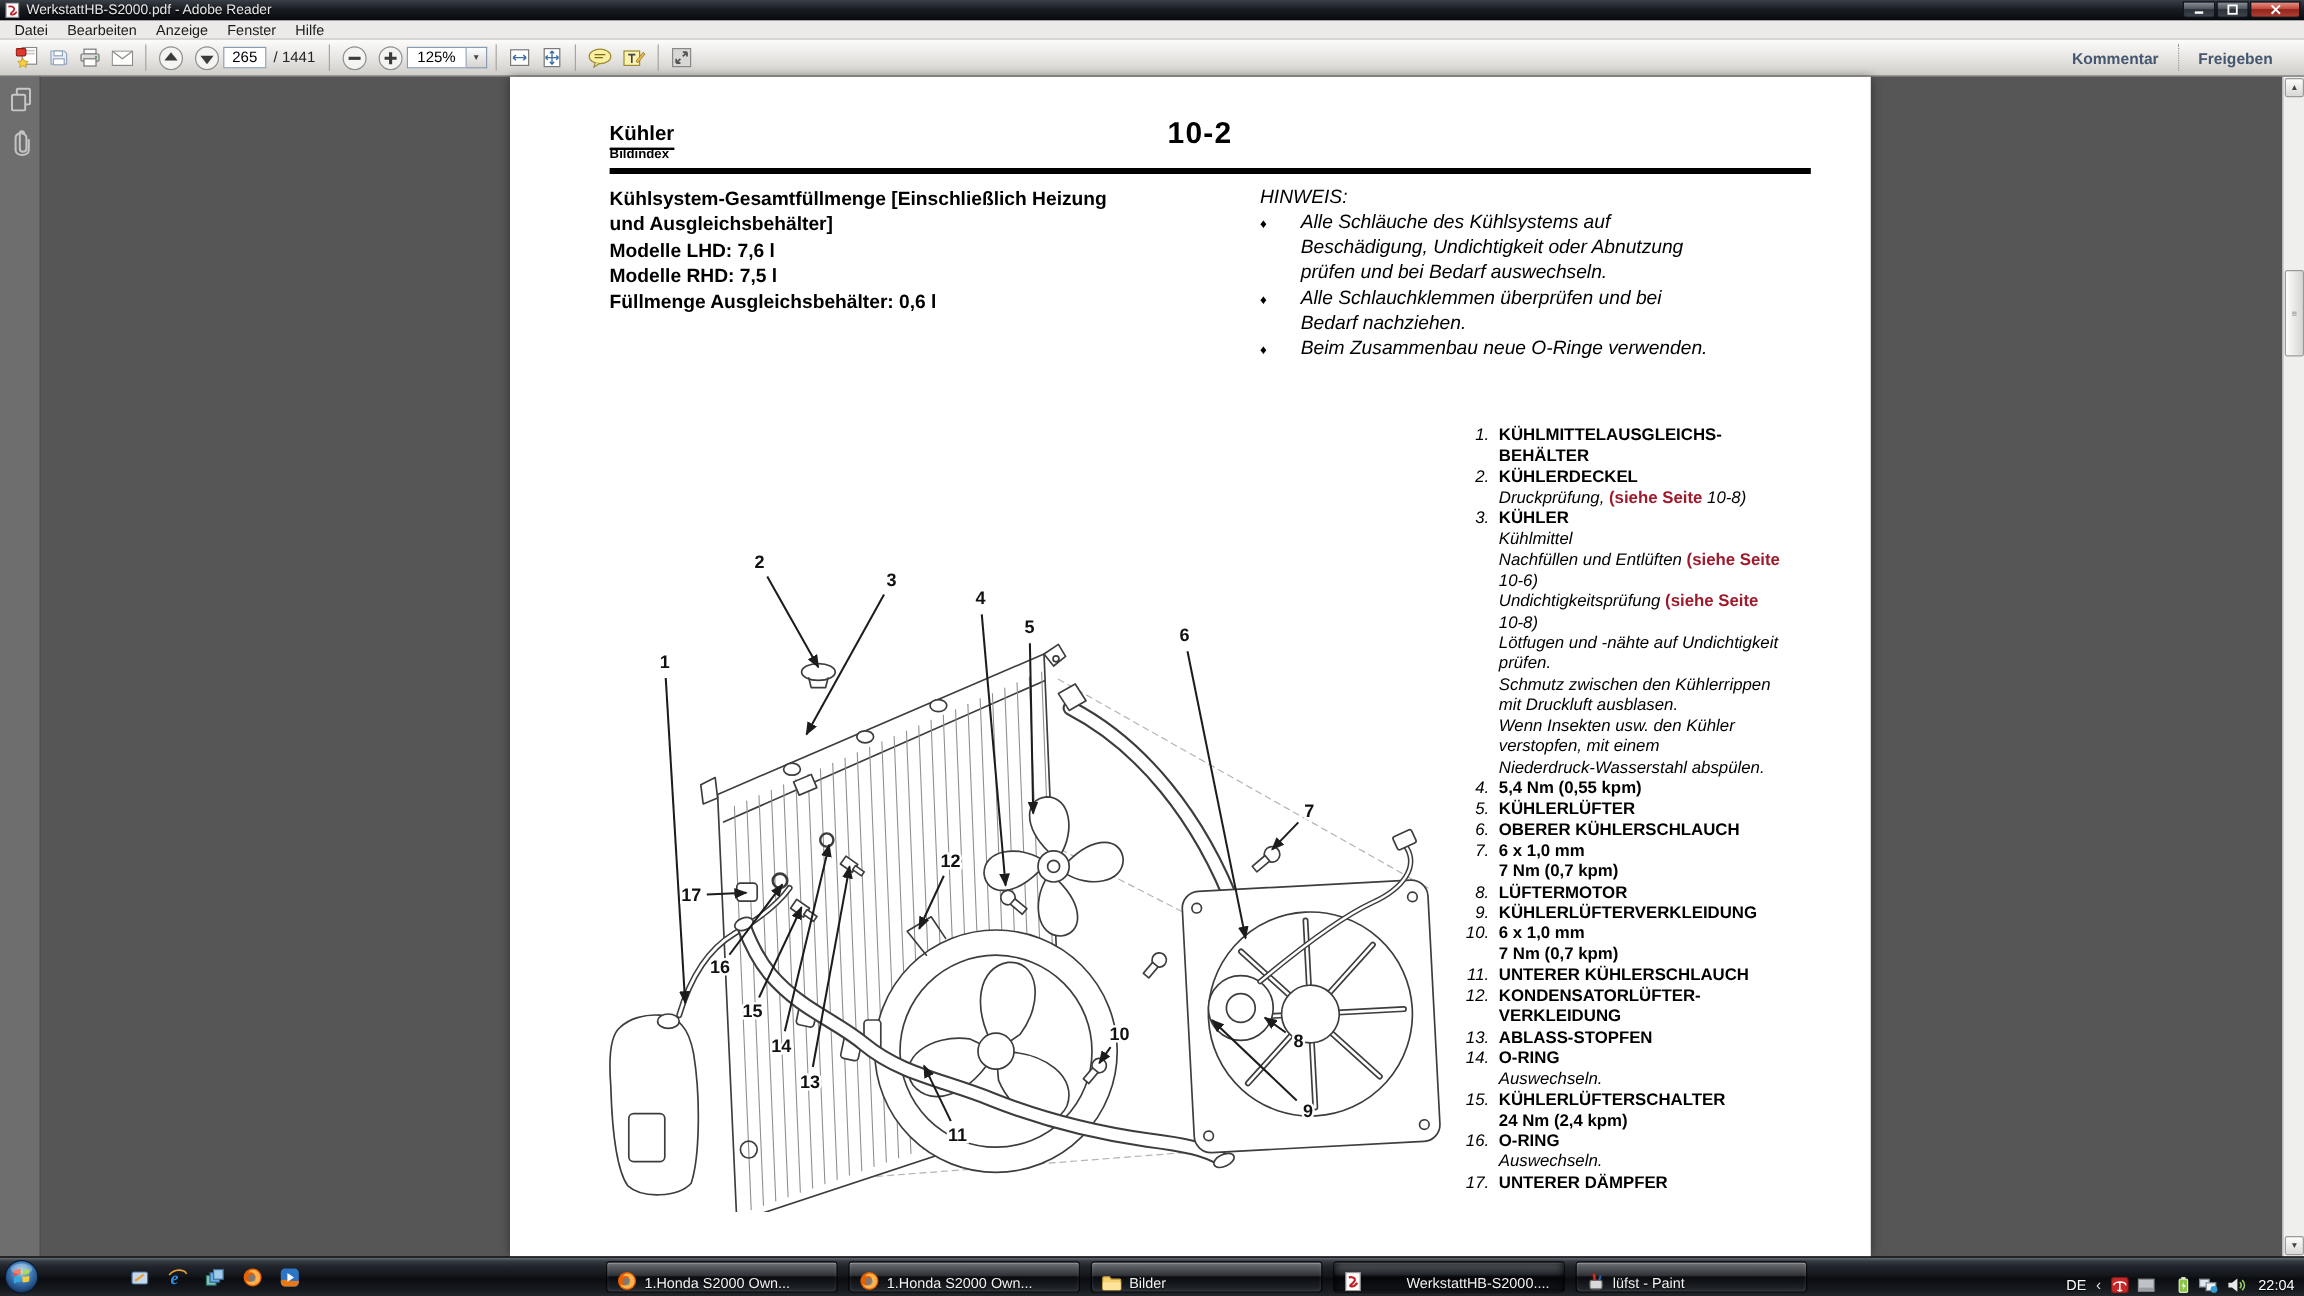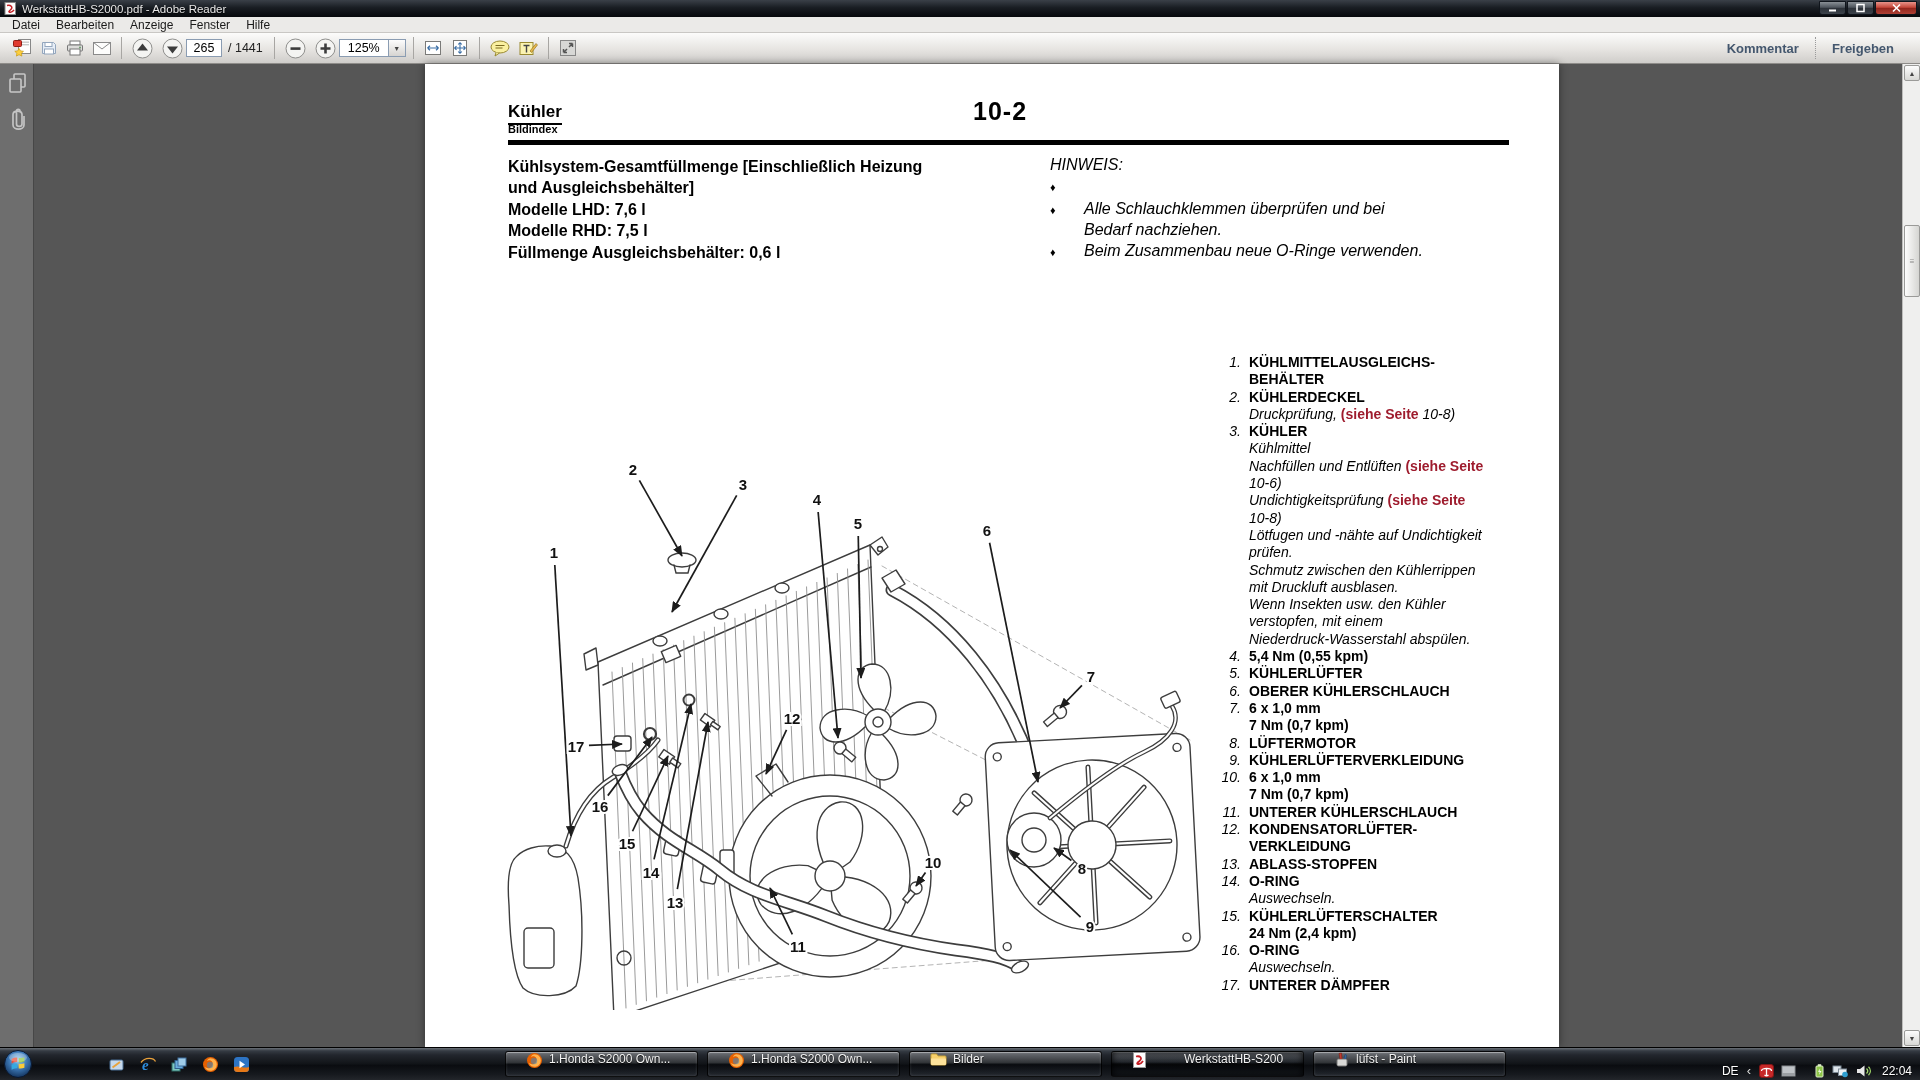--- a/index.html
+++ b/index.html
@@ -86,21 +86,21 @@
   .taskbar { position:absolute; left:0; bottom:0; right:0; height:33px;
     background:linear-gradient(180deg,#6a7077 0%,#353b43 9%,#22262d 22%,#121519 48%,#0a0c10 55%,#16191e 82%,#23262b 100%);
     border-top:1px solid #000; }
   .start-orb { position:absolute; left:3px; top:1px; width:30px; height:30px; background:transparent; border:none; padding:0; cursor:default; }
   .quicklaunch { position:absolute; left:106px; top:0; height:33px; display:flex; align-items:center; gap:9px; }
   .ql-btn { width:22px; height:24px; background:transparent; border:none; display:flex; align-items:center; justify-content:center; padding:0; cursor:default; }
   .taskbtns { position:absolute; left:505px; top:3px; display:flex; gap:9px; }
   .task-btn { width:193px; height:26px; border:1px solid rgba(0,0,0,.85); border-radius:3px;
     background:linear-gradient(180deg,rgba(255,255,255,.32) 0%,rgba(255,255,255,.12) 46%,rgba(8,10,14,.55) 50%,rgba(52,58,66,.45) 100%);
     box-shadow:inset 0 1px 0 rgba(255,255,255,.35), inset 0 0 3px rgba(255,255,255,.15);
-    display:flex; align-items:flex-start; padding:0 20px; gap:6px; cursor:default; }
+    display:flex; align-items:flex-end; padding:0 8px; gap:6px; cursor:default; }
   .task-btn.active { background:linear-gradient(180deg,rgba(255,255,255,.26) 0%,rgba(130,140,150,.12) 42%,rgba(0,0,0,.55) 50%,rgba(20,24,30,.65) 100%);
     box-shadow:inset 0 0 7px rgba(0,0,0,.9), inset 0 1px 0 rgba(255,255,255,.28);gap:37px; }
   .task-label { color:#f2f2f2; font-size:12px; text-shadow:0 1px 1px #000; white-space:nowrap;
     overflow:hidden; text-overflow:clip; }
   .tray { position:absolute; right:2px; top:0; height:45px; display:flex; align-items:center; gap:7px; color:#fff; }
   .tray-lang { font-size:12px; text-shadow:0 1px 1px #000; }
   .tray-chevron { font-size:13px; color:#ddd; margin:0 1px; }
   .tray-ic { display:inline-flex; align-items:center; }
   .tray-ic.gapL { margin-left:10px; }
   .tray-time { font-size:12px; text-shadow:0 1px 1px #000; padding:0 6px 0 3px; }
@@ -321,20 +321,21 @@
           <div>Modelle LHD: 7,6 l</div>
           <div>Modelle RHD: 7,5 l</div>
           <div>Füllmenge Ausgleichsbehälter: 0,6 l</div>
         </div>
 
       <div class="note">
         <div class="note-label">HINWEIS:</div>
         <div id="bullets">
             <div class="brow">
               <span class="bdia">♦</span>
+              <span class="btext">Alle Schläuche des Kühlsystems auf Beschädigung, Undichtigkeit oder Abnutzung prüfen und bei Bedarf auswechseln.</span>
             </div>
             <div class="brow">
               <span class="bdia">♦</span>
               <span class="btext">Alle Schlauchklemmen überprüfen und bei Bedarf nachziehen.</span>
             </div>
             <div class="brow">
               <span class="bdia">♦</span>
               <span class="btext">Beim Zusammenbau neue O-Ringe verwenden.</span>
             </div>
           </div>

